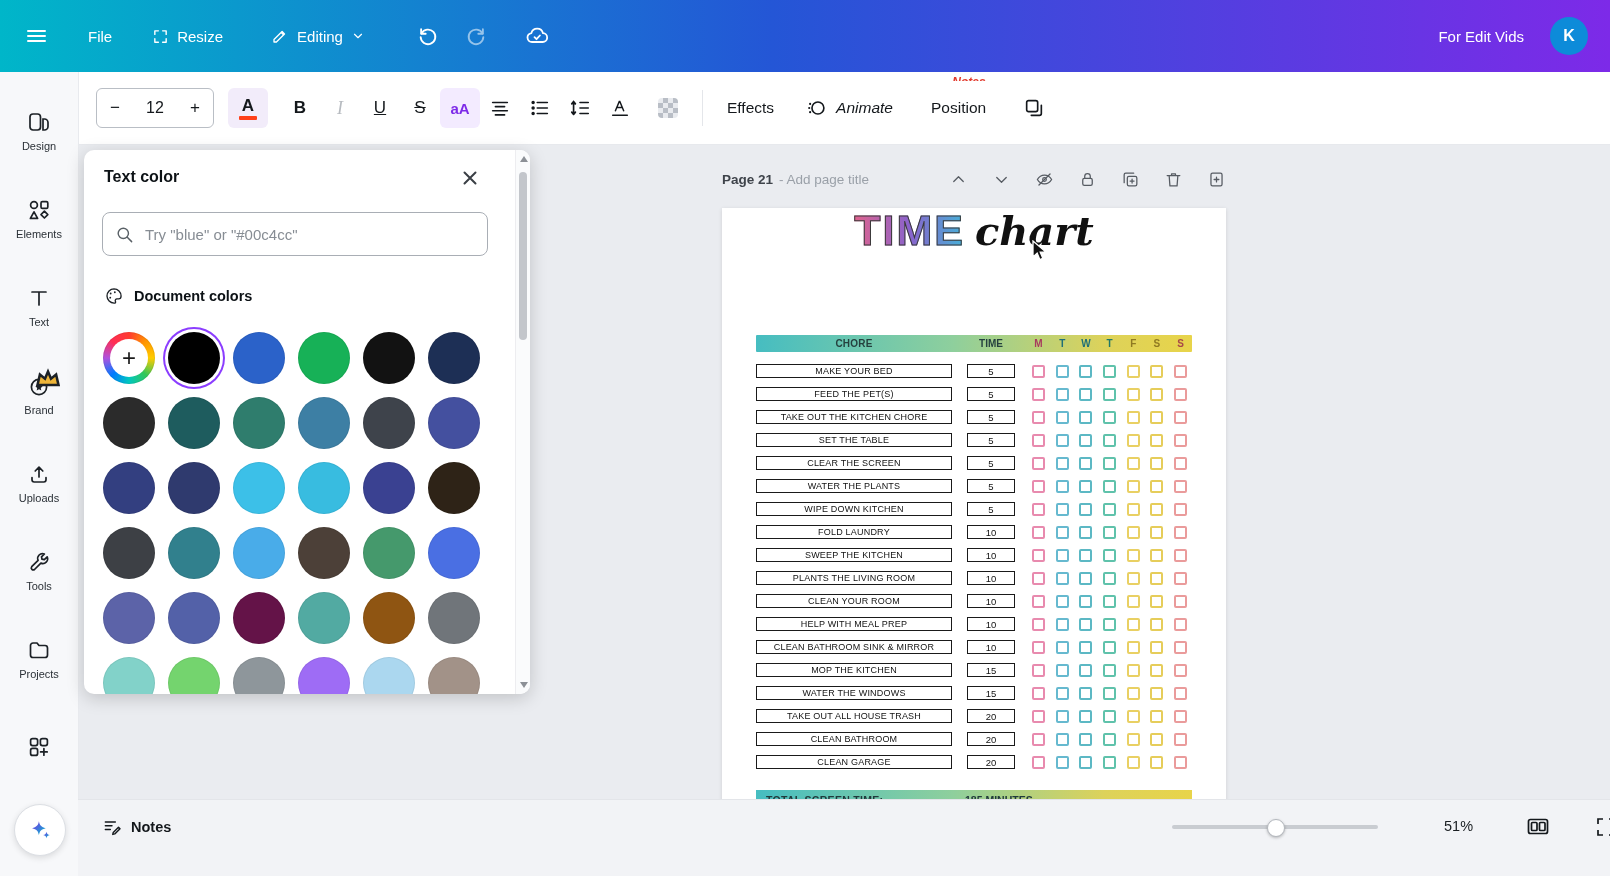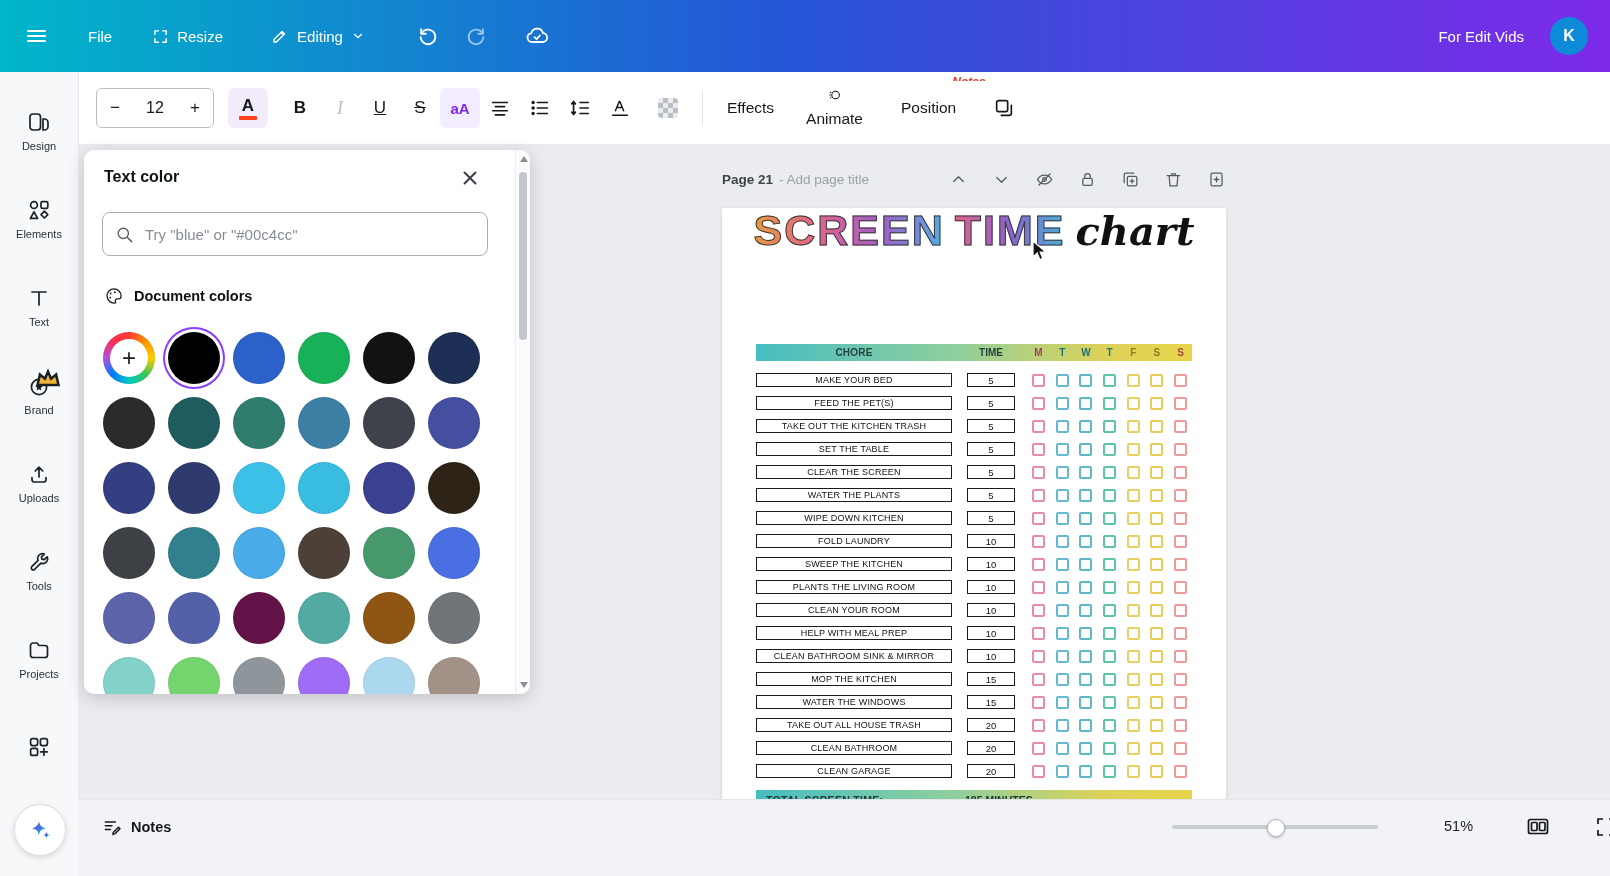--- a/index.html
+++ b/index.html
@@ -49,42 +49,42 @@
   .color-a .bar{width:18px;height:4px;background:#ff4019;border-radius:1px;margin-top:2px;}
   .b{font-weight:800;}
   .i{font-style:italic;color:#b7bbc0;font-family:"Liberation Serif",serif;font-size:18px;}
   .u{text-decoration:underline;}
   .s{text-decoration:line-through;}
   .case{color:#7d2ae8;background:#f3ebff;font-weight:600;font-size:15px;}
   .checker{width:20px;height:20px;border-radius:4px;
     background:repeating-conic-gradient(#b9bec6 0% 25%, #e9ebef 0% 50%);background-size:10px 10px;}
   .tdiv{width:1px;height:36px;background:#e4e6ea;margin:0 12px 0 14px;}
   .txtbtn{font-size:15.5px;padding:0 12px;}
-  .animate{display:flex;flex-direction:column;gap:8px;margin-left:8px;}
+  .animate{display:flex;flex-direction:row;gap:8px;margin-left:8px;font-style:italic;}
 
   
   .canvas{position:absolute;left:78px;top:144px;right:0;bottom:76px;background:#eaecf0;overflow:hidden;}
   .page-controls{position:absolute;top:26px;left:644px;width:504px;display:flex;align-items:center;}
   .pc-title{font-size:13.5px;color:#3e434a;font-weight:700;}
   .pc-sub{font-size:13.5px;color:#9aa0a8;margin-left:6px;font-weight:400;}
   .pc-icons{margin-left:auto;display:flex;gap:24px;}
   .pc-icons .pci{cursor:pointer;}
   .pci svg{width:19px;height:19px;fill:none;stroke:#565b62;stroke-width:1.6;stroke-linecap:round;stroke-linejoin:round;}
 
   .page{position:absolute;left:644px;top:64px;width:504px;height:596px;background:#fff;overflow:hidden;
     box-shadow:0 1px 4px rgba(0,0,0,.12);}
   .doc-script{margin-top:4px;text-align:center;font-family:"DejaVu Serif",serif;font-style:italic;
     font-weight:700;font-size:45px;color:#111;line-height:1.1;}
   .doc-title2{display:flex;justify-content:center;align-items:baseline;gap:10px;margin-top:-2px;}
   .grad-word{font-weight:800;font-size:43px;letter-spacing:2px;
     -webkit-background-clip:text;background-clip:text;color:transparent;
     -webkit-text-stroke:1px #3a3a3a;}
   .script-word{font-family:"DejaVu Serif",serif;font-style:italic;font-weight:700;font-size:40px;color:#111;}
 
-  .table{position:absolute;left:34px;top:136px;width:436px;}
+  .table{position:absolute;left:34px;top:127px;width:436px;}
   .hdr-row{height:17px;border-radius:1px;display:flex;align-items:center;
     background:linear-gradient(90deg,#46bdc1 0%,#8ecf9d 45%,#ddd25a 80%,#e8d44a 100%);}
   .cell{box-sizing:border-box;display:flex;align-items:center;justify-content:center;}
   .chore{width:196px;height:14px;border:1px solid #1a1a1a;background:#fff;font-size:9px;letter-spacing:.2px;color:#111;}
   .time{width:48px;height:14px;border:1px solid #1a1a1a;background:#fff;margin-left:15px;font-size:9.5px;color:#111;}
   .hdr-row .chore,.hdr-row .time{border:none;background:transparent;height:17px;font-weight:700;font-size:10px;color:#25413f;}
   .cbs{display:flex;gap:10.7px;margin-left:17px;align-items:center;}
   .cb{width:13px;height:13px;box-sizing:border-box;border:2px solid #999;border-radius:2px;background:#fff;}
   .day-l{width:13px;text-align:center;font-weight:700;font-size:10px;}
   #chore-rows{display:flex;flex-direction:column;gap:9px;margin-top:12px;}
@@ -398,21 +398,20 @@
           <svg viewBox="0 0 24 24">
             <rect x="5" y="4" width="14" height="16" rx="2"></rect>
             <path d="M12 9v6M9 12h6"></path>
           </svg>
         </span>
     </div>
   </div>
 
   <div class="page">
     <div class="doc-title2">
-      <span class="grad-word" style="background-image: linear-gradient(90deg, rgb(232, 154, 60), rgb(224, 99, 143), rgb(160, 95, 200), rgb(82, 174, 224));">SCREEN</span>
       <span class="grad-word" style="background-image: linear-gradient(90deg, rgb(224, 99, 143), rgb(138, 99, 204), rgb(69, 178, 216));">TIME</span>
       <span class="script-word">chart</span>
     </div>
 
     <div class="table">
       <div class="hdr-row">
         <span class="cell chore">CHORE</span>
         <span class="cell time">TIME</span>
         <span class="cbs" id="day-letters">
             <span class="day-l" style="color: rgb(168, 58, 94);">M</span>
@@ -445,21 +444,21 @@
               <div class="cb" style="border-color: rgb(232, 138, 174);"></div>
               <div class="cb" style="border-color: rgb(102, 185, 207);"></div>
               <div class="cb" style="border-color: rgb(92, 184, 196);"></div>
               <div class="cb" style="border-color: rgb(95, 194, 171);"></div>
               <div class="cb" style="border-color: rgb(233, 208, 99);"></div>
               <div class="cb" style="border-color: rgb(230, 205, 90);"></div>
               <div class="cb" style="border-color: rgb(234, 155, 155);"></div>
             </div>
           </div>
           <div class="t-row">
-            <div class="cell chore">TAKE OUT THE KITCHEN TRASH</div>
+            <div class="cell chore">TAKE OUT THE KITCHEN CHORE</div>
             <div class="cell time">5</div>
             <div class="cbs">
               <div class="cb" style="border-color: rgb(232, 138, 174);"></div>
               <div class="cb" style="border-color: rgb(102, 185, 207);"></div>
               <div class="cb" style="border-color: rgb(92, 184, 196);"></div>
               <div class="cb" style="border-color: rgb(95, 194, 171);"></div>
               <div class="cb" style="border-color: rgb(233, 208, 99);"></div>
               <div class="cb" style="border-color: rgb(230, 205, 90);"></div>
               <div class="cb" style="border-color: rgb(234, 155, 155);"></div>
             </div>

